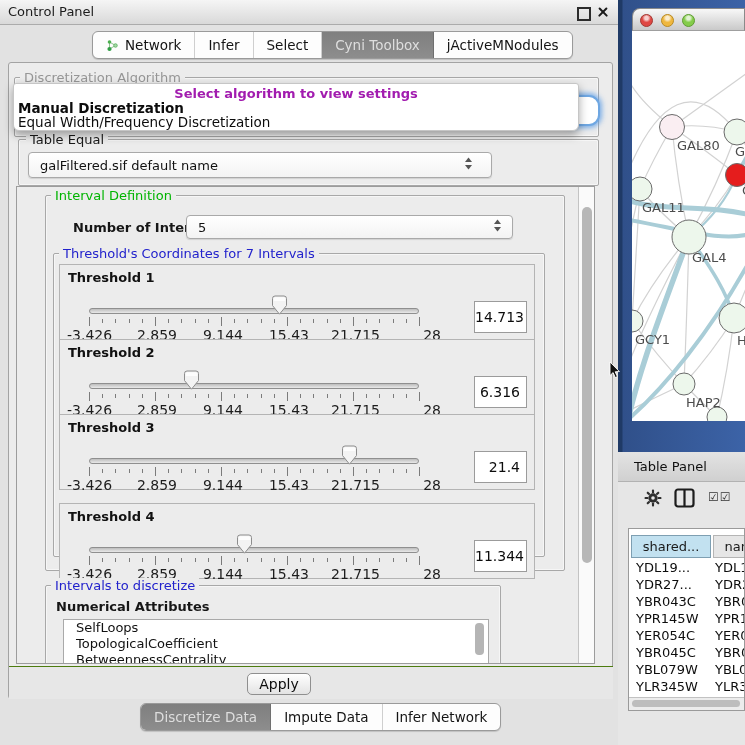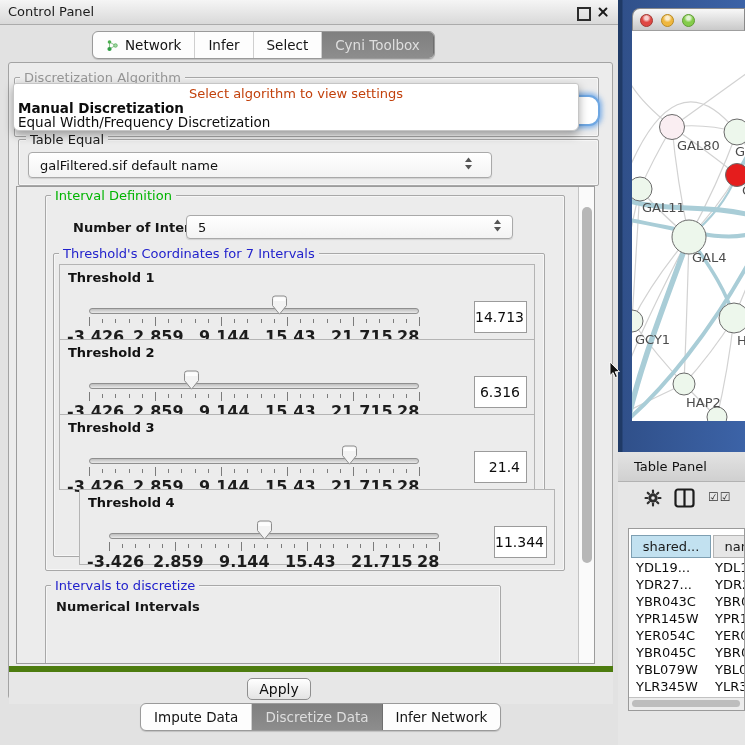--- a/index.html
+++ b/index.html
@@ -42,55 +42,55 @@
   .combo{position:absolute;background:linear-gradient(#ffffff,#f3f3f3);
     border:1px solid #a9a9a9;border-radius:4px;box-sizing:border-box;
     box-shadow:0 1px 1px rgba(0,0,0,.12);}
   .combo .cval{position:absolute;left:11px;top:50%;transform:translateY(-50%);font-size:13px;color:#111;white-space:nowrap;}
   .combo .spin{position:absolute;top:50%;transform:translateY(-50%);}
 
   
   #algo-popup{position:absolute;left:13px;top:83px;width:564px;height:46px;background:#ffffff;
     border:1px solid #c6c6c6;border-radius:3px 3px 6px 6px;z-index:30;
     box-shadow:0 4px 10px rgba(0,0,0,.35);}
-  #algo-popup .hint{position:absolute;left:0;top:2px;width:100%;text-align:center;color:#c2410c;font-size:13px;}
+  #algo-popup .hint{position:absolute;left:0;top:2px;width:100%;text-align:center;color:#a21caf;font-size:13px;font-weight:bold;}
   .popup-item{position:absolute;left:4px;width:556px;height:14px;font-size:13.5px;color:#0c0c0c;white-space:nowrap;}
 
   #algo-combo-sliver{position:absolute;left:566px;top:95px;width:30px;height:27px;background:#fff;
     border:2px solid #6fa7e2;border-radius:6px 11px 11px 6px;z-index:5;
     box-shadow:0 0 5px 2px rgba(90,155,230,.75);}
 
   
   #viewport{position:absolute;left:16px;top:186px;width:579px;height:478px;
     border:1px solid #9c9c9c;box-sizing:border-box;overflow:hidden;background:#ececec;}
   #vscroll-track{position:absolute;left:561px;top:0;width:16px;height:476px;background:#fafafa;border-left:1px solid #c3c3c3;}
   #vscroll-thumb{position:absolute;left:3px;top:20px;width:10px;height:356px;background:#b7b7b7;border-radius:5px;}
 
   
   .tpanel{position:absolute;left:42px;width:476px;height:76px;background:#ececec;
     border:1px solid #b4b4b4;box-sizing:border-box;}
   .tpanel .tlabel{position:absolute;left:8px;top:5px;font-weight:bold;font-size:13px;color:#111;}
   .track{position:absolute;left:29px;top:43px;width:330px;height:6px;border-radius:3px;
     background:linear-gradient(#bdbdbd,#e9e9e9);border:1px solid #8f8f8f;box-sizing:border-box;}
   .thumb{position:absolute;top:30px;width:17px;height:21px;}
   .tick{position:absolute;width:1px;background:#7b7b7b;}
-  .ticklabel{position:absolute;top:62px;width:44px;text-align:left;font-size:16px;font-weight:bold;color:#1d1d1d;}
+  .ticklabel{position:absolute;top:62px;width:44px;text-align:right;font-size:14px;font-weight:normal;color:#1d1d1d;}
   .vbox{position:absolute;left:414px;top:36px;width:53px;height:32px;background:#fff;
     border:1px solid #9b9b9b;box-sizing:border-box;font-size:14px;color:#0c0c0c;
     text-align:right;line-height:30px;padding-right:6px;}
 
   
   #attr-list{position:absolute;left:46px;top:432px;width:426px;height:46px;background:#fff;
     border:1px solid #a9a9a9;box-sizing:border-box;overflow:hidden;}
   .attr-item{height:16px;line-height:16px;padding-left:12px;font-size:13px;color:#111;white-space:nowrap;}
   #attr-thumb{position:absolute;right:4px;top:3px;width:9px;height:32px;background:#b5b5b5;border-radius:4px;}
 
   
   #apply-bar{position:absolute;left:9px;top:666px;width:604px;height:32px;background:#e7e7e7;
-    border-top:6px solid #4d7c0f;}
+    border-top:1px solid #4d7c0f;}
   #apply-btn{position:absolute;left:238px;top:6px;width:64px;height:22px;
     background:linear-gradient(#ffffff,#e3e3e3);border:1px solid #8f8f8f;border-radius:5px;
     font-size:14px;color:#0e0e0e;text-align:center;line-height:20px;box-sizing:border-box;}
 
   
   #bottom-tabs{position:absolute;left:140px;top:703px;height:26px;display:flex;
     background:#fdfdfd;border:1px solid #9a9a9a;border-radius:6px;overflow:hidden;
     box-shadow:0 1px 1px rgba(0,0,0,.15);}
 
   
@@ -150,20 +150,23 @@
         <span>Network</span>
       </div>
       <div class="seg">
         <span>Infer</span>
       </div>
       <div class="seg">
         <span>Select</span>
       </div>
       <div class="seg active">
         <span>Cyni Toolbox</span>
+      </div>
+      <div class="seg">
+        <span>jActiveMNodules</span>
       </div>
     </div>
 
   <div id="card"></div>
 
   <div class="groupbox" style="left:14px;top:77px;width:583px;height:58px;"></div>
   <span class="grouptitle" style="left:20px;top:70px;color:#969696;background:#ececec;">Discretization Algorithm</span>
 
   <div id="algo-combo-sliver"></div>
 
@@ -321,21 +324,21 @@
           <div class="ticklabel" style="left: 139px;">9.144</div>
           <div class="ticklabel" style="left: 205px;">15.43</div>
           <div class="ticklabel" style="left: 271px;">21.715</div>
           <div class="ticklabel" style="left: 337px;">28</div>
           <div class="thumb" style="left: 281.194px;"><svg width="17" height="21" viewBox="0 0 17 21">
               <path d="M4 1 H13 Q15.5 1 15.5 3.5 V10.5 L8.5 19.2 L1.5 10.5 V3.5 Q1.5 1 4 1 Z" fill="#f3f3f3" stroke="#8d8d8d"></path>
               <path d="M4.6 2.3 H12.4 Q14.2 2.3 14.2 4.2 V6 H2.8 V4.2 Q2.8 2.3 4.6 2.3 Z" fill="#ffffff" opacity="0.8"></path>
             </svg></div>
           <div class="vbox">21.4</div>
         </div>
-        <div class="tpanel" style="top: 302px; margin-left: 20px;">
+        <div class="tpanel" style="top: 316px;">
           <div class="tlabel">Threshold 4</div>
           <div class="track"></div>
           <div class="tick" style="left: 29px; top: 52px; height: 9px;"></div>
           <div class="tick" style="left: 42.2px; top: 54px; height: 4px;"></div>
           <div class="tick" style="left: 55.4px; top: 54px; height: 4px;"></div>
           <div class="tick" style="left: 68.6px; top: 54px; height: 4px;"></div>
           <div class="tick" style="left: 81.8px; top: 54px; height: 4px;"></div>
           <div class="tick" style="left: 95px; top: 52px; height: 9px;"></div>
           <div class="tick" style="left: 108.2px; top: 54px; height: 4px;"></div>
           <div class="tick" style="left: 121.4px; top: 54px; height: 4px;"></div>
@@ -366,37 +369,43 @@
           <div class="thumb" style="left: 175.598px;"><svg width="17" height="21" viewBox="0 0 17 21">
               <path d="M4 1 H13 Q15.5 1 15.5 3.5 V10.5 L8.5 19.2 L1.5 10.5 V3.5 Q1.5 1 4 1 Z" fill="#f3f3f3" stroke="#8d8d8d"></path>
               <path d="M4.6 2.3 H12.4 Q14.2 2.3 14.2 4.2 V6 H2.8 V4.2 Q2.8 2.3 4.6 2.3 Z" fill="#ffffff" opacity="0.8"></path>
             </svg></div>
           <div class="vbox">11.344</div>
         </div>
       </div>
 
     <div class="groupbox" style="left:28px;top:398px;width:454px;height:90px;"></div>
     <span class="grouptitle" id="attributes-title" style="left: 34px; top: 391px; color: rgb(34, 34, 204);">Intervals to discretize</span>
-    <span style="position:absolute;left:39px;top:412px;font-weight:bold;font-size:13px;">Numerical Intervals</span>
+    <span style="position:absolute;left:39px;top:412px;font-weight:bold;font-size:13px;">Numerical Attributes</span>
+    <div id="attr-list">
+      <div class="attr-item">SelfLoops</div>
+        <div class="attr-item">TopologicalCoefficient</div>
+        <div class="attr-item">BetweennessCentrality</div>
+        <div id="attr-thumb"></div>
+    </div>
 
     <div id="vscroll-track">
       <div id="vscroll-thumb"></div>
     </div>
   </div>
 
   <div id="apply-bar">
     <div id="apply-btn">Apply</div>
   </div>
 
   <div id="bottom-tabs">
+      <div class="seg active">
+        <span>Discretize Data</span>
+      </div>
       <div class="seg">
         <span>Impute Data</span>
-      </div>
-      <div class="seg active">
-        <span>Discretize Data</span>
       </div>
       <div class="seg">
         <span>Infer Network</span>
       </div>
     </div>
 </div>
 
 <div id="right-panel">
   <div id="desktop">
     <div id="net-titlebar">

